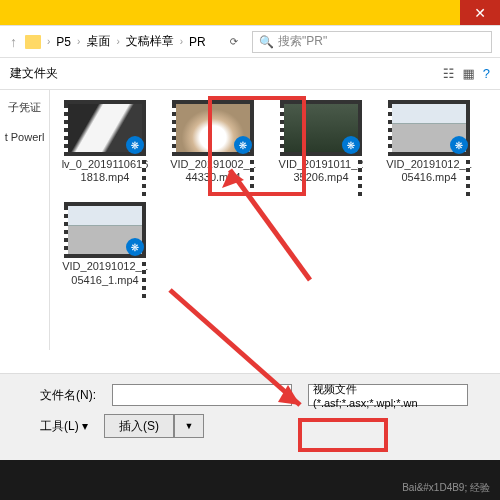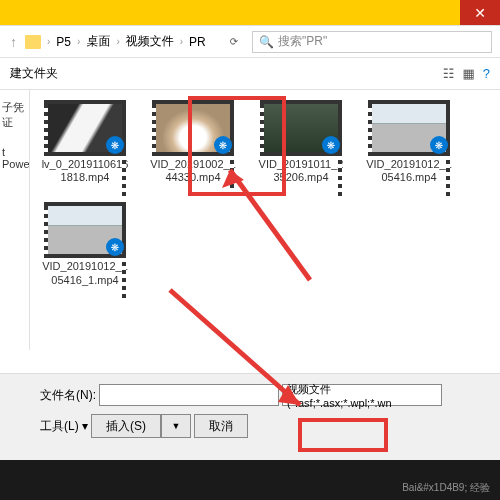--- a/index.html
+++ b/index.html
@@ -8,38 +8,38 @@
 .titlebar-left { flex: 1; background: #ffcc00; }
 .close-btn { width: 40px; background: #c42b1c; color: #fff; display: flex; align-items: center; justify-content: center; font-size: 14px; }
 .addressbar { height: 32px; display: flex; align-items: center; padding: 0 8px; gap: 6px; border-bottom: 1px solid #e0e0e0; font-size: 12px; }
 .nav-arrow { color: #999; font-size: 14px; padding: 0 2px; }
 .folder-icon { width: 16px; height: 14px; background: #ffd966; border-radius: 1px; display: inline-block; }
 .bc-sep { color: #999; font-size: 10px; }
 .searchbox { flex: 1; border: 1px solid #ccc; height: 22px; padding: 0 6px; font-size: 12px; margin-left: 8px; display: flex; align-items: center; color: #888; }
 .toolbar { height: 32px; display: flex; align-items: center; padding: 0 10px; border-bottom: 1px solid #e0e0e0; font-size: 12px; justify-content: space-between; }
 .view-icons { display: flex; gap: 8px; color: #555; font-size: 13px; }
 .main { display: flex; height: 260px; }
-.sidebar { width: 30px; border-right: 1px solid #e0e0e0; padding: 6px 2px; font-size: 11px; overflow: hidden; }
+.sidebar { width: 50px; border-right: 1px solid #e0e0e0; padding: 6px 2px; font-size: 11px; overflow: hidden; text-align: center; }
 .sidebar div { padding: 4px 0; color: #333; }
 .content { flex: 1; padding: 10px; display: flex; flex-wrap: wrap; gap: 18px; align-content: flex-start; position: relative; }
 .file-item { width: 90px; display: flex; flex-direction: column; align-items: center; gap: 2px; }
 .thumb { width: 82px; height: 56px; background: #ddd; position: relative; border: 4px solid #333; border-left-width: 4px; border-right-width: 4px; }
 .thumb::before, .thumb::after { content: ""; position: absolute; left: -4px; width: 4px; height: 100%; background: repeating-linear-gradient(#333 0 4px, #fff 4px 8px); }
 .thumb::after { left: auto; right: -4px; }
 .thumb-inner { width: 100%; height: 100%; background: linear-gradient(#e8e8e8, #d0d0d0); position: relative; overflow: hidden; }
 .cat { background: linear-gradient(120deg, #2a2a2a 30%, #f5f5f5 35%, #f5f5f5 60%, #3a3a3a 65%); }
 .dog { background: radial-gradient(ellipse at 50% 70%, #fff 25%, #d4b896 40%, #a89070 60%); }
 .dark { background: linear-gradient(#4a5a4a, #2a3a2a); }
 .building { background: linear-gradient(#e0e8f0 0 40%, #9aa 40% 42%, #bbb 42% 100%); }
 .badge { position: absolute; right: -2px; bottom: -2px; width: 18px; height: 18px; background: #0078d4; border-radius: 50%; display: flex; align-items: center; justify-content: center; color: #fff; font-size: 10px; }
 .fname { font-size: 11px; text-align: center; line-height: 1.2; color: #333; word-break: break-all; }
 .highlight { position: absolute; border: 4px solid #e53935; pointer-events: none; }
 .hl-file { top: 6px; left: 158px; width: 98px; height: 100px; }
 .bottom { position: absolute; left: 0; right: 0; bottom: 40px; padding: 10px 14px 14px 40px; border-top: 1px solid #ddd; font-size: 12px; background: #f0f0f0; }
-.row { display: flex; align-items: center; gap: 3px; margin-bottom: 8px; }
+.row { display: flex; align-items: center; gap: 16px; margin-bottom: 8px; }
 .fname-input { flex: 1; height: 22px; border: 1px solid #888; padding: 0 4px; max-width: 180px; }
 .filetype { flex: 0 0 160px; height: 22px; border: 1px solid #888; padding: 0 4px; display: flex; align-items: center; font-size: 11px; background: #fff; }
 .btn { height: 24px; padding: 0 14px; border: 1px solid #888; background: #e8e8e8; font-size: 12px; display: flex; align-items: center; }
 .btn-split { display: flex; }
 .btn-split .dd { width: 16px; border-left: 1px solid #888; display: flex; align-items: center; justify-content: center; font-size: 9px; }
 .hl-insert { position: absolute; border: 4px solid #e53935; bottom: 48px; left: 298px; width: 90px; height: 34px; pointer-events: none; }
 .arrow { position: absolute; pointer-events: none; }
 .arrow-line { stroke: #e53935; stroke-width: 5; fill: none; }
 .arrow-head { fill: #e53935; }
 .footer { position: absolute; bottom: 0; left: 0; right: 0; height: 40px; background: #1a1a1a; }
@@ -54,21 +54,21 @@
 </div>
 
 <div class="addressbar">
   <span class="nav-arrow">↑</span>
   <span class="folder-icon"></span>
   <span class="bc-sep">›</span>
   <span>P5</span>
   <span class="bc-sep">›</span>
   <span>桌面</span>
   <span class="bc-sep">›</span>
-  <span>视频文件</span>
+  <span>文稿样章</span>
   <span class="bc-sep">›</span>
   <span>PR</span>
   <span style="flex:0 0 12px"></span>
   <span style="color:#555;font-size:10px">⟳</span>
   <div class="searchbox">
     <span style="margin-right:4px">🔍</span>
     <span>搜索"PR"</span>
   </div>
 </div>
 
@@ -134,21 +134,20 @@
     <div class="filetype">
       <span>视频文件 (*.asf;*.asx;*.wpl;*.wn</span>
     </div>
   </div>
   <div class="row" style="">
     <span><span>工具(L)</span> ▾</span>
     <div class="btn-split">
       <div class="btn">插入(S)</div>
       <div class="btn dd">▼</div>
     </div>
-    <div class="btn">取消</div>
   </div>
 </div>
 
 <div class="hl-insert"></div>
 
 <svg class="arrow" style="top:150px;left:210px" width="120" height="150">
   <line class="arrow-line" x1="100" y1="130" x2="20" y2="20"></line>
   <polygon class="arrow-head" points="20,20 12,38 34,30"></polygon>
 </svg>
 <svg class="arrow" style="top:280px;left:160px" width="160" height="140">

